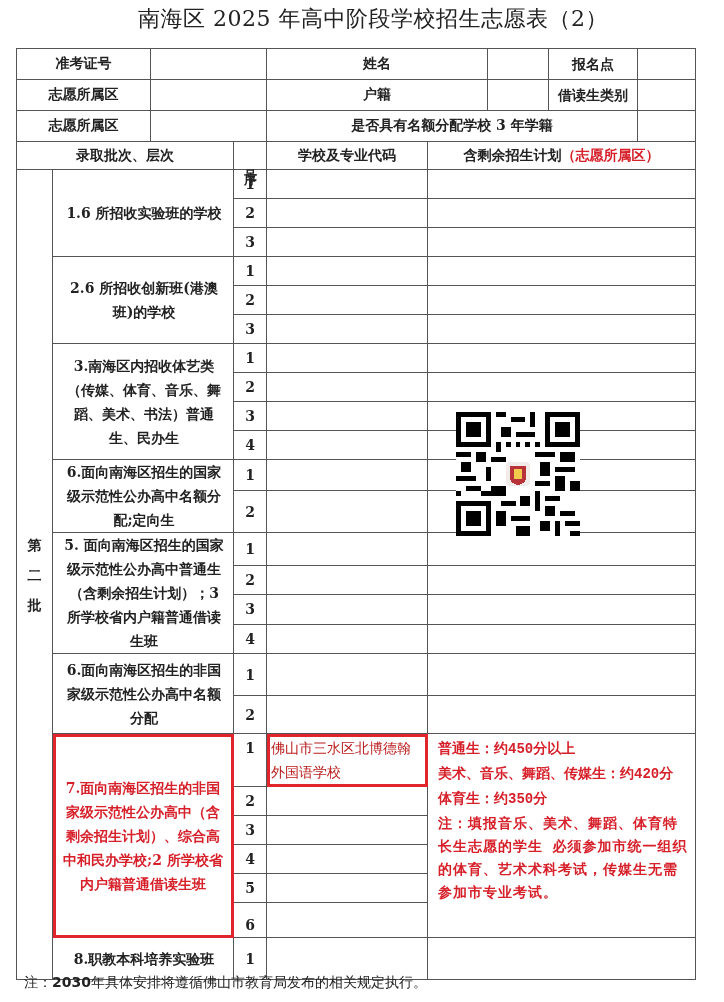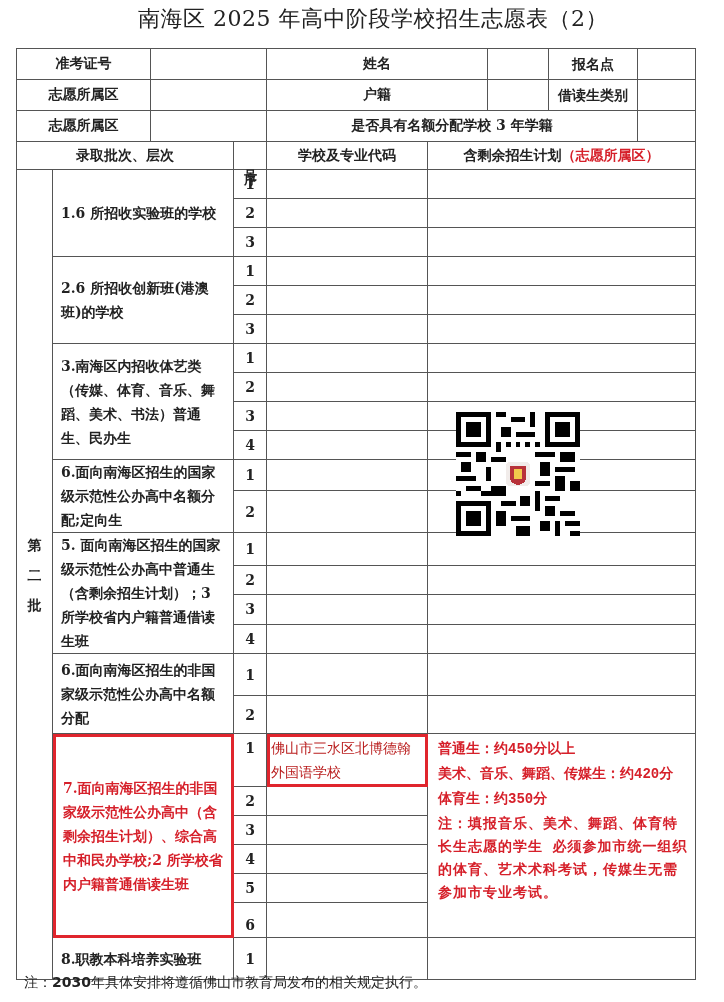--- a/index.html
+++ b/index.html
@@ -8,21 +8,21 @@
   .title { position:absolute; left:0; top:4px; width:724px; text-align:center;
            font-size:22px; letter-spacing:0.5px; color:#222;margin-left:11px; }
   table.form { position:absolute; left:16px; top:48px; width:679px;
                border-collapse:collapse; table-layout:fixed; }
   table.form td { border:1px solid #555; padding:0; font-size:14px;
                   vertical-align:middle; }
   .c { text-align:center; }
   .hdr td { height:30px; }
   .lbl { text-align:center; font-weight:bold; font-size:14px; }
   .seq { text-align:center; font-weight:bold; font-size:13px; }
-  .cat { text-align:left; padding:0 6px 0 8px !important; font-weight:bold;
+  .cat { text-align:center; padding:0 6px 0 8px !important; font-weight:bold;
          font-size:13px; line-height:24px; }
   .batch { text-align:center; font-weight:bold; font-size:13px; line-height:30px;
            vertical-align:middle; }
   .red { color:#d6202a; }
   .redbox { outline:3px solid #e0252d; outline-offset:-3px; }
   .school { color:#b91c1c; font-size:19px; line-height:24px; padding:2px 4px !important;
             vertical-align:top !important; font-family:Liberation Sans, sans-serif; }
   .notes { vertical-align:top !important; padding:4px 6px 0 10px !important;
            color:#d6202a; font-weight:bold; font-size:13.5px; line-height:23px;
            font-family:Liberation Mono, monospace; }

